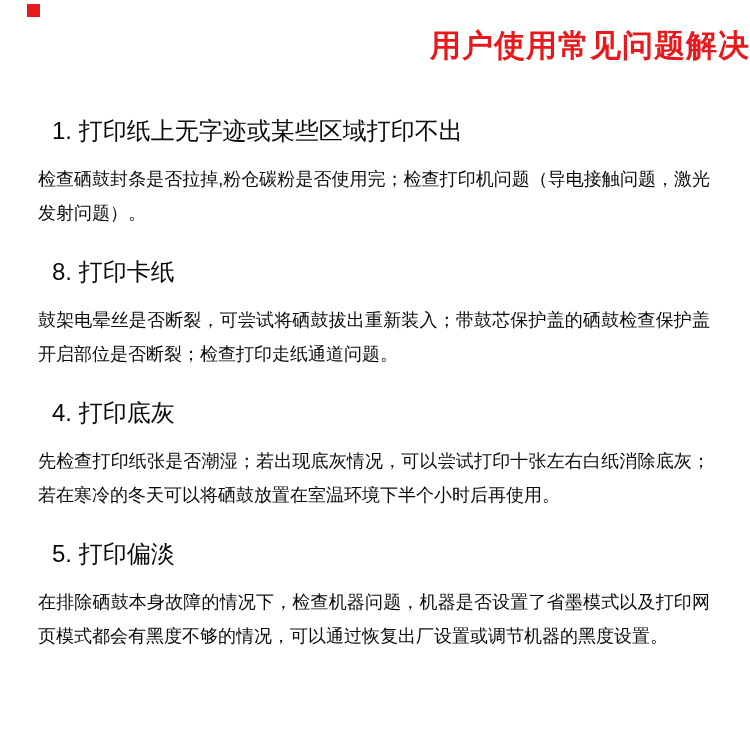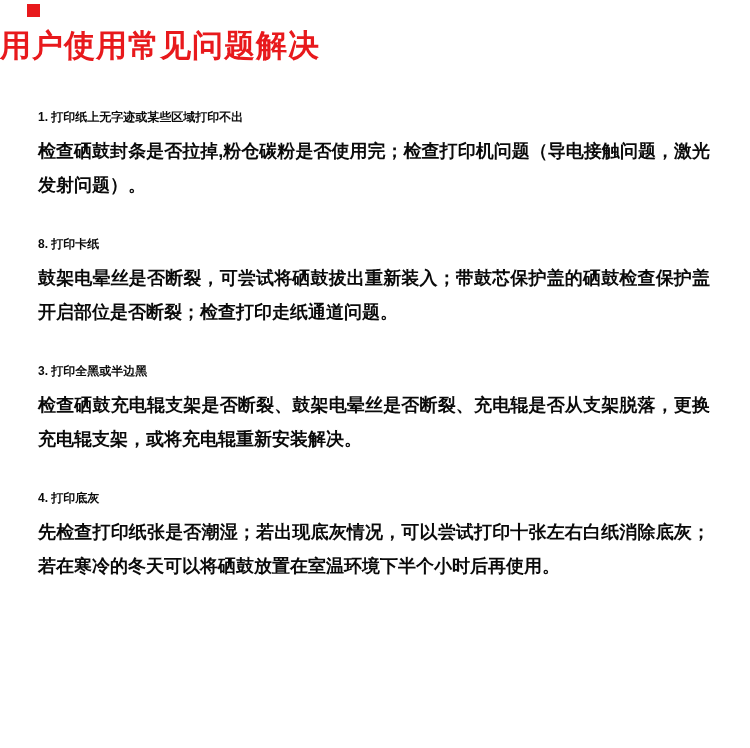--- a/index.html
+++ b/index.html
@@ -18,46 +18,46 @@
   .corner-marker {
     position: absolute;
     left: 27px;
     top: 4px;
     width: 13px;
     height: 13px;
     background: #e8191c;
   }
   .page-title {
     margin: 26px 0 0 0;
-    text-align: left;
+    text-align: right;
     font-size: 31px;
     line-height: 40px;
     font-weight: bold;
     letter-spacing: 1px;
     color: #e8191c;
   }
   .content {
     padding: 34px 40px 0 38px;
   }
   .section {
     margin: 0 0 25px 0;
   }
   .section:last-child {
     margin-bottom: 0;
   }
   .section-heading {
-    font-size: 12px;
+    font-size: 24px;
     line-height: 34px;
-    font-weight: 700;
-    margin: 0;
+    font-weight: 400;
+    margin: 14px;
   }
   .section-body {
     font-size: 18px;
     line-height: 34px;
-    font-weight: 700;
+    font-weight: 400;
     margin: 0;
     text-align: justify;
     text-justify: inter-ideograph;
     word-break: break-all;
   }
 </style>
 </head>
 <body>
 
 <div class="corner-marker" style="background-color: rgb(232, 25, 28);"></div>
@@ -69,24 +69,24 @@
   <div class="section">
     <p class="section-heading">1. 打印纸上无字迹或某些区域打印不出</p>
     <p class="section-body">检查硒鼓封条是否拉掉,粉仓碳粉是否使用完；检查打印机问题（导电接触问题，激光发射问题）。</p>
   </div>
 
   <div class="section">
     <p class="section-heading">8. 打印卡纸</p>
     <p class="section-body">鼓架电晕丝是否断裂，可尝试将硒鼓拔出重新装入；带鼓芯保护盖的硒鼓检查保护盖开启部位是否断裂；检查打印走纸通道问题。</p>
   </div>
 
-  <div class="section">
-    <p class="section-heading">3. 打印全黑或半边黑</p>
-    <p class="section-body">检查硒鼓充电辊支架是否断裂、鼓架电晕丝是否断裂、充电辊是否从支架脱落，更换充电辊支架，或将充电辊重新安装解决。</p>
-  </div>
 
   <div class="section">
     <p class="section-heading">4. 打印底灰</p>
     <p class="section-body">先检查打印纸张是否潮湿；若出现底灰情况，可以尝试打印十张左右白纸消除底灰；若在寒冷的冬天可以将硒鼓放置在室温环境下半个小时后再使用。</p>
   </div>
 
+  <div class="section">
+    <p class="section-heading">5. 打印偏淡</p>
+    <p class="section-body">在排除硒鼓本身故障的情况下，检查机器问题，机器是否设置了省墨模式以及打印网页模式都会有黑度不够的情况，可以通过恢复出厂设置或调节机器的黑度设置。</p>
+  </div>
 
 </div>
 
 </body></html>

